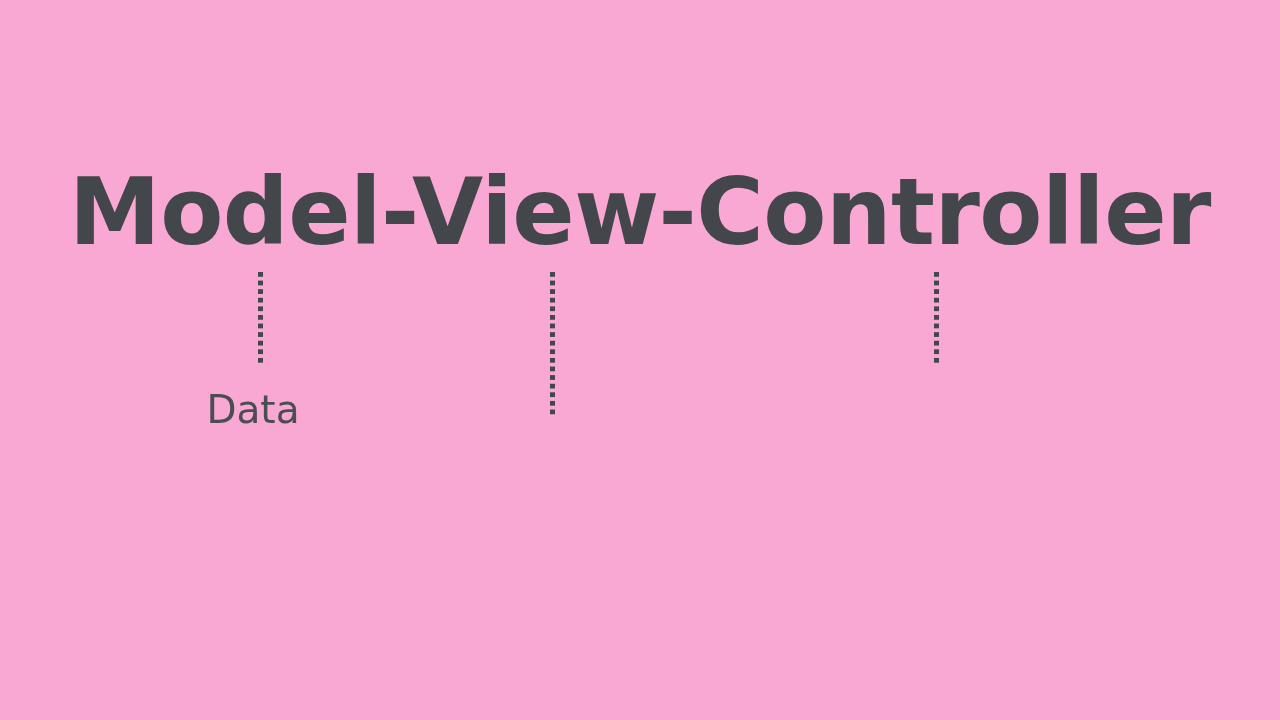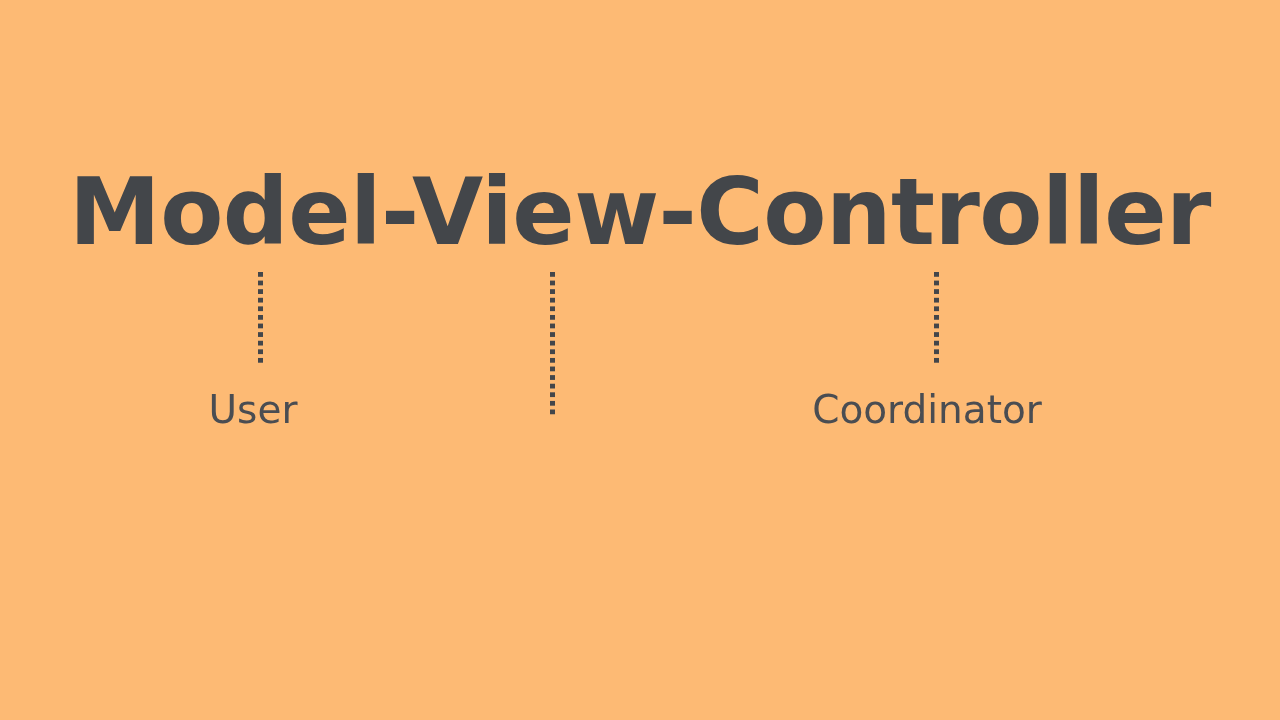--- a/index.html
+++ b/index.html
@@ -12,21 +12,21 @@
     height: 720px;
     background: #ffffff;
     font-family: "Liberation Sans", sans-serif;
     overflow: hidden;
   }
 
   #slide {
     position: relative;
     width: 1280px;
     height: 720px;
-    background: #fdba74;
+    background: #f9a8d4;
   }
 
   
   .title {
     position: absolute;
     left: 0;
     top: 161px;
     width: 1280px;
     text-align: center;
     font-family: "DejaVu Sans", sans-serif;
@@ -77,18 +77,17 @@
 <body>
 
 <div id="slide">
 
   <div class="title">Model-View-Controller</div>
 
   <div class="connector c1"></div>
   <div class="connector c2"></div>
   <div class="connector c3"></div>
 
-  <div class="leaf-label l-data">User</div>
+  <div class="leaf-label l-data">Data</div>
 
 
-  <div class="leaf-label l-coordinator">Coordinator</div>
 
 </div>
 
 </body></html>

